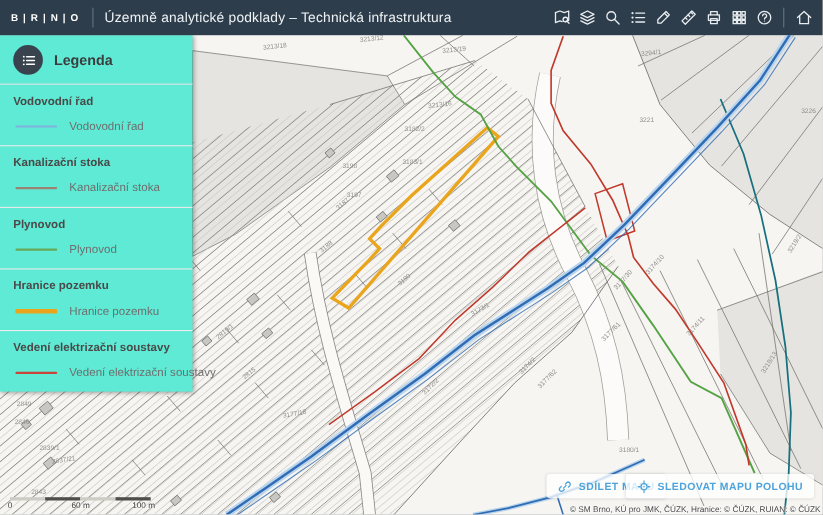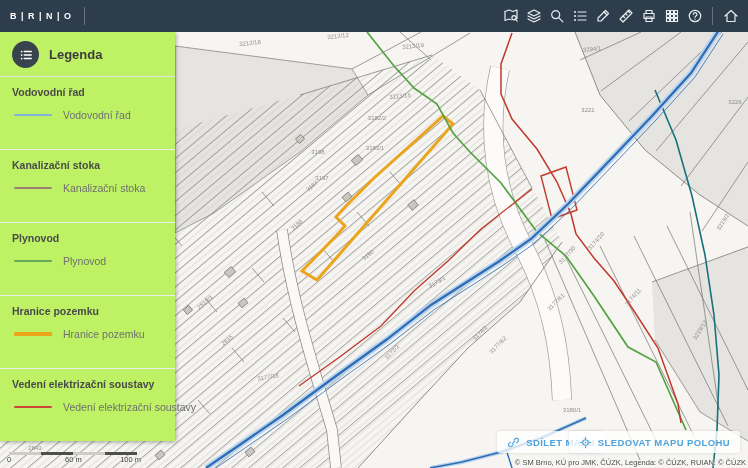--- a/index.html
+++ b/index.html
@@ -11,27 +11,27 @@
   .logo{color:#fff;font-weight:bold;font-size:9px;letter-spacing:1px;padding:0 10px 0 10px;
         white-space:nowrap;cursor:pointer;}
   .hdiv{width:1px;height:18px;background:rgba(255,255,255,.28);margin:0 10px 0 2px;}
   .title{color:#eef2f5;font-size:12.5px;letter-spacing:.2px;white-space:nowrap;flex:0 0 auto;}
   .toolbar{margin-left:auto;display:flex;align-items:center;height:32px;padding-right:6px;}
   .tbtn{background:transparent;border:none;width:23px;height:28px;display:flex;align-items:center;
         justify-content:center;cursor:pointer;padding:0;}
   .tbtn svg{stroke:#e8edf1;fill:none;stroke-width:1.2;stroke-linecap:round;stroke-linejoin:round;}
   .tdiv{width:1px;height:18px;background:rgba(255,255,255,.28);margin:0 6px;}
   
-  .legend{position:absolute;left:0;top:32px;width:175px;background:#bef264;z-index:40;
+  .legend{position:absolute;left:0;top:32px;width:175px;background:#5eead4;z-index:40;
           box-shadow:1px 1px 4px rgba(0,0,0,.35);}
   .lg-head{display:flex;align-items:center;gap:10px;padding:9px 12px 8px;border-bottom:1px solid #e3e3e3;}
   .lg-circle{width:27px;height:27px;border-radius:50%;background:#39434d;display:flex;
              align-items:center;justify-content:center;flex:0 0 auto;}
   .lg-heading{font-size:13px;font-weight:700;color:#3c3c3c;}
-  .lg-sec{padding:9px 12px 28px;border-bottom:1px solid #ececec;}
+  .lg-sec{padding:9px 12px 11px;border-bottom:1px solid #ececec;}
   .lg-sec:last-child{border-bottom:none;}
   .lg-title{font-size:10.5px;font-weight:700;color:#4a4a4a;margin-bottom:11px;}
   .lg-row{display:flex;align-items:center;gap:11px;padding-left:2px;}
   .lg-swatch{width:38px;flex:0 0 auto;border-radius:1px;}
   .lg-label{font-size:10.5px;color:#6f6f6f;white-space:nowrap;}
   
   .map{position:absolute;left:0;top:32px;width:748px;height:436px;}
   .plabels{position:absolute;left:0;top:0;width:748px;height:468px;pointer-events:none;z-index:10;}
   .plabel{position:absolute;font-size:6px;color:#8f8e89;white-space:nowrap;}
   
@@ -262,20 +262,21 @@
       <span class="plabel" style="left: 45px; top: 408px; transform: translate(-50%, -50%) rotate(0deg);">2839/1</span>
       <span class="plabel" style="left: 58px; top: 419px; transform: translate(-50%, -50%) rotate(-8deg);">2837/21</span>
       <span class="plabel" style="left: 35px; top: 448px; transform: translate(-50%, -50%) rotate(0deg);">2843</span>
       <span class="plabel" style="left: 205px; top: 302px; transform: translate(-50%, -50%) rotate(-40deg);">2819/1</span>
       <span class="plabel" style="left: 227px; top: 340px; transform: translate(-50%, -50%) rotate(-40deg);">2815</span>
     </div>
 
   <div class="header">
     <div class="logo">B | R | N | O</div>
     <div class="hdiv"></div>
+    <div class="title">Územně analytické podklady – Technická infrastruktura</div>
     <div class="toolbar">
       <button class="tbtn">
         <svg width="16" height="16" viewBox="0 0 16 16">
             <path d="M2,3.5 L6,2 L10,3.5 L14,2 L14,10.5 L11,11.6"></path>
             <path d="M2,3.5 L2,12.5 L6,11 L8,11.7"></path>
             <circle cx="11" cy="9.8" r="2.1"></circle>
             <path d="M12.5,11.3 L14.3,13.1"></path>
           </svg>
       </button>
       <button class="tbtn">
@@ -427,15 +428,15 @@
   </button>
   <button class="map-btn" id="btn-locate">
     <svg width="13" height="13" viewBox="0 0 16 16">
       <circle cx="8" cy="8" r="3.4"></circle>
         <circle cx="8" cy="8" r="0.8" fill="#4da3dc" stroke="none"></circle>
       <path d="M8,1.5 L8,3.5 M8,12.5 L8,14.5 M1.5,8 L3.5,8 M12.5,8 L14.5,8"></path>
     </svg>
     <span>SLEDOVAT MAPU POLOHU</span>
   </button>
 
-  <div class="attribution">© SM Brno, KÚ pro JMK, ČÚZK, Legenda: © ČÚZK, RUIAN: © ČÚZK</div>
+  <div class="attribution">© SM Brno, KÚ pro JMK, ČÚZK, Hranice: © ČÚZK, RUIAN: © ČÚZK</div>
 
 </div>
 
 </body></html>

